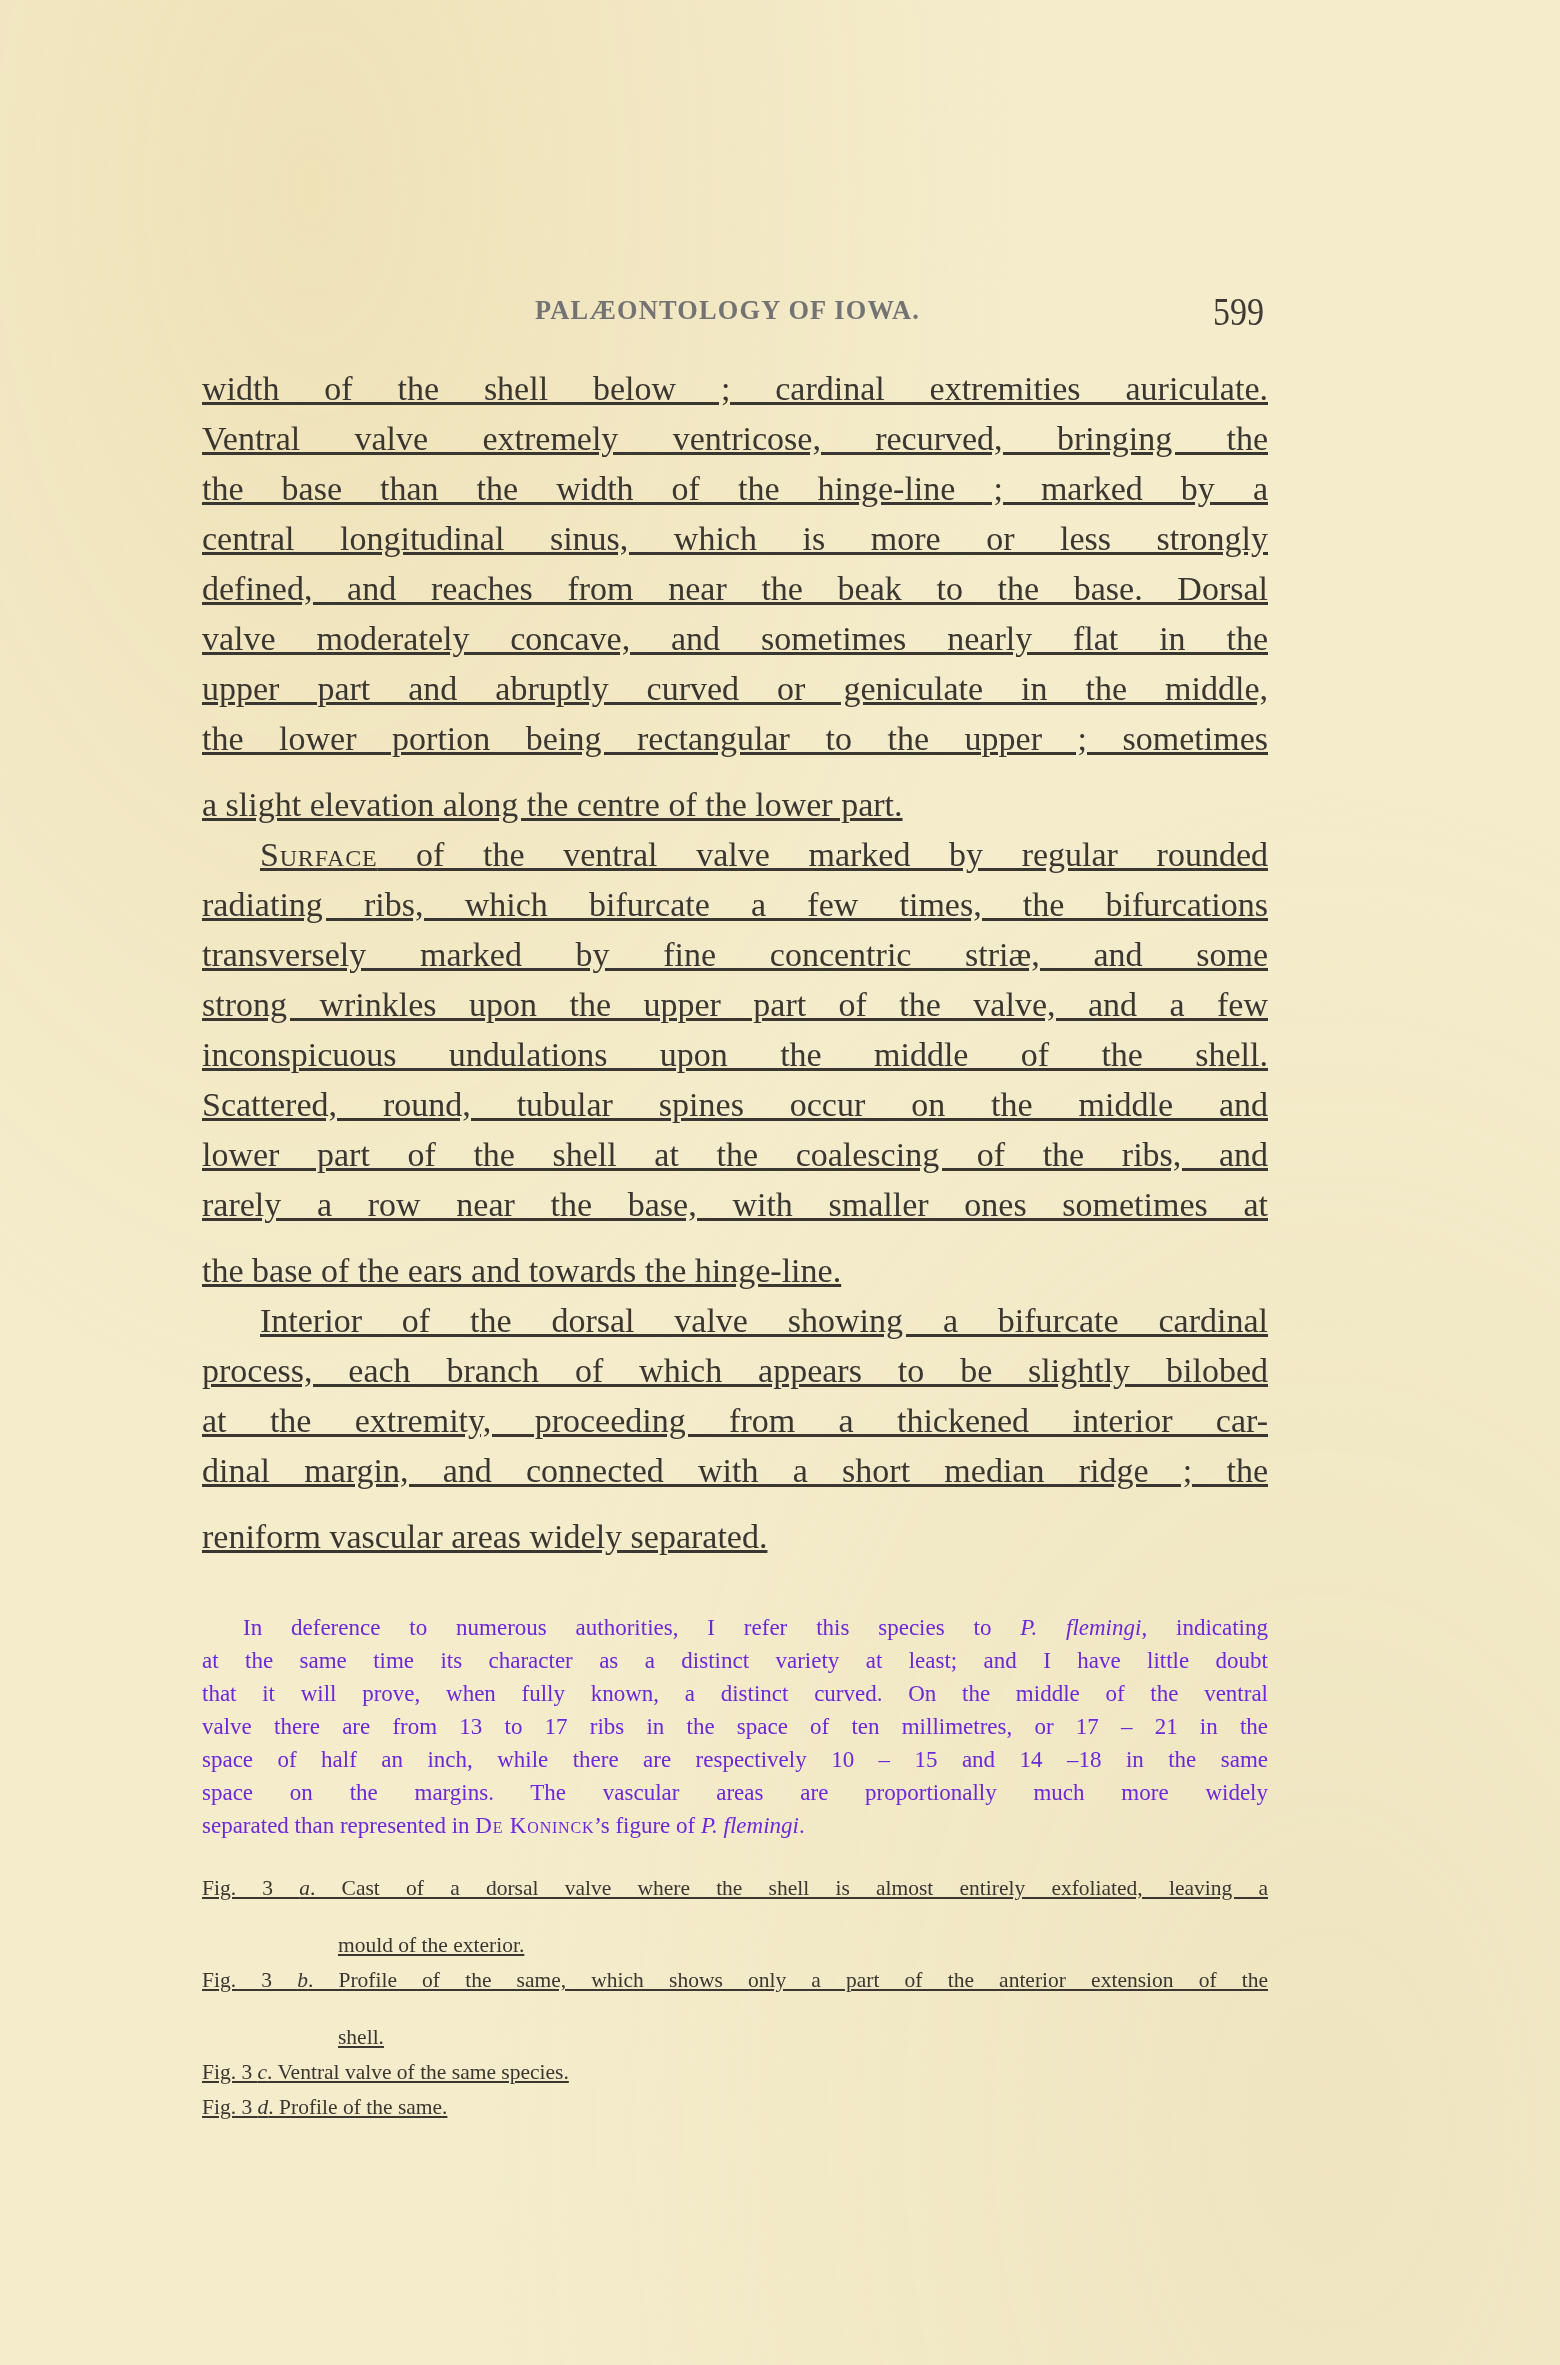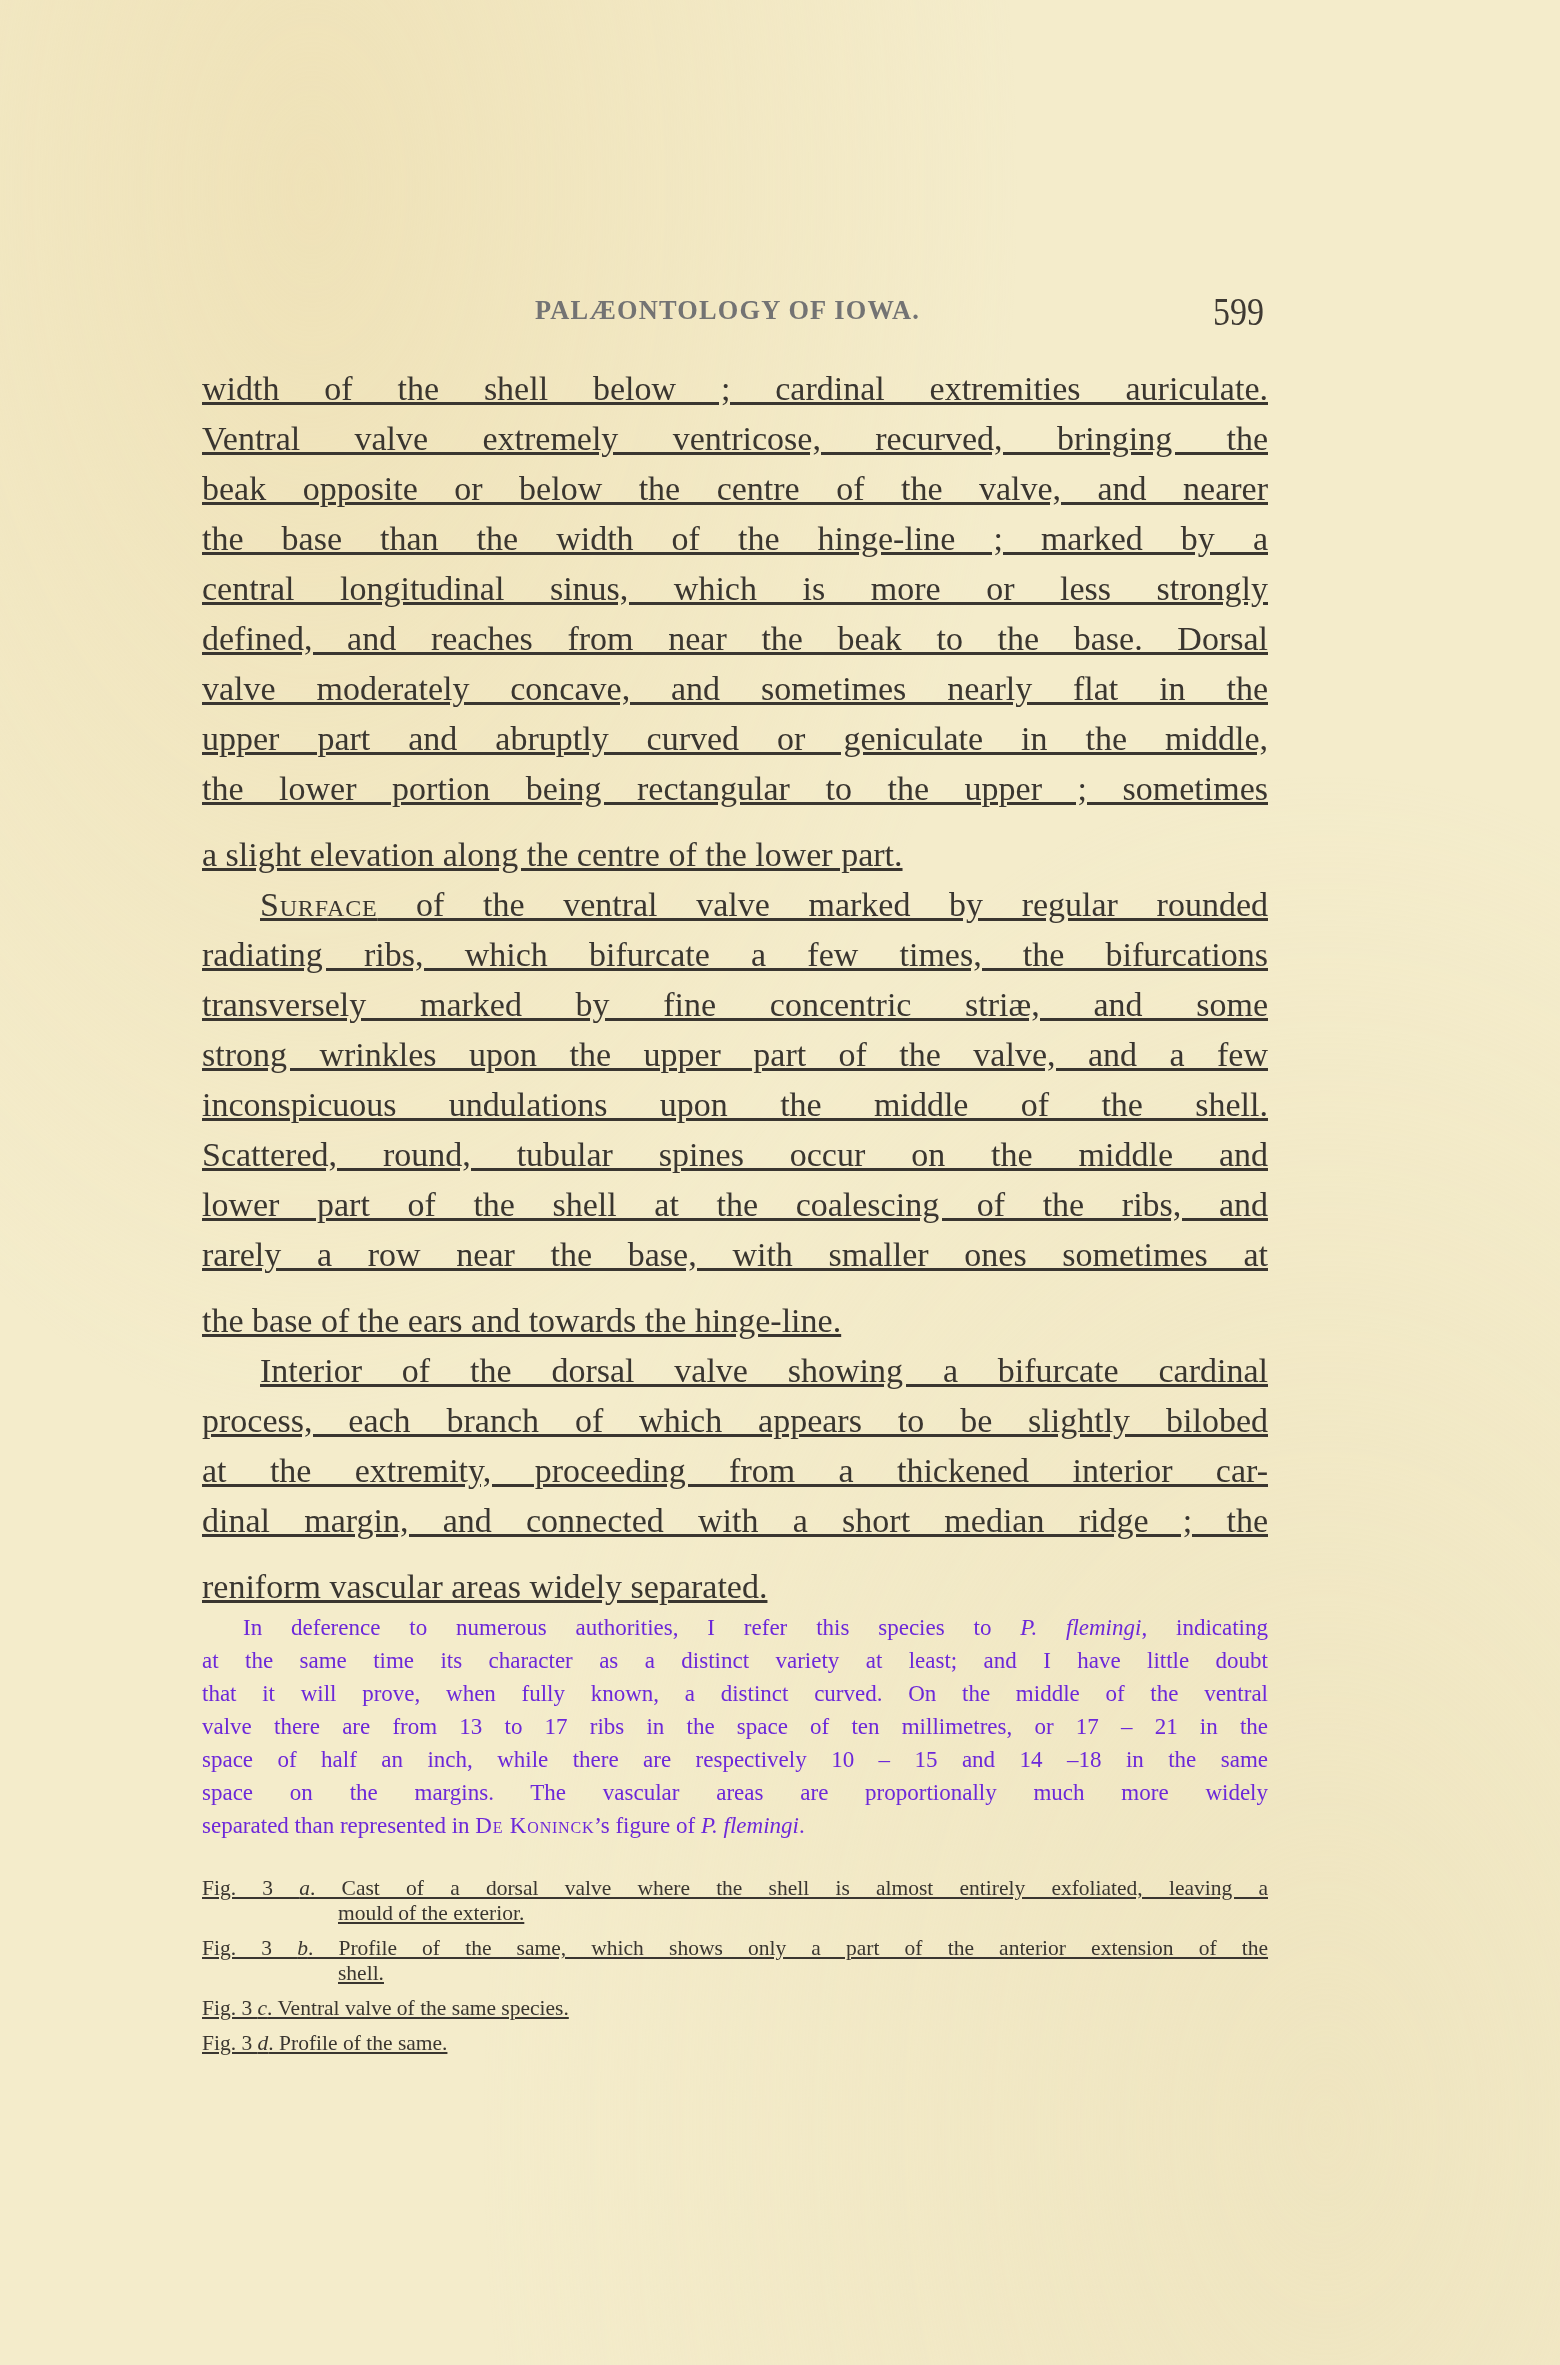--- a/index.html
+++ b/index.html
@@ -101,39 +101,38 @@
     }
     .cline {
       display: block;
       line-height: 25px;
       font-family: "Liberation Serif", serif;
       font-size: 21.5px;
       white-space: nowrap;
       color: #3a3630;
     }
     .cline.justify { text-align: justify; text-align-last: justify; }
-    .cline.cont { padding-left: 136px; }
+    .cline.cont { padding-left: 136px; margin-top: 32px; }
     .fig-label i { font-style: italic; }
   </style>
 </head>
 <body>
 
 <div class="page">
 
   <div class="running-head">
     <span class="running-title">PALÆONTOLOGY OF IOWA.</span>
     <span class="page-number">599</span>
   </div>
 
   <div class="body-text">
 
     <div>
       <span class="line">width of the shell below ; cardinal extremities auriculate.</span>
       <span class="line">Ventral valve extremely ventricose, recurved, bringing the</span>
-      <span class="line">beak opposite or below the centre of the valve, and nearer</span>
       <span class="line">the base than the width of the hinge-line ; marked by a</span>
       <span class="line">central longitudinal sinus, which is more or less strongly</span>
       <span class="line">defined, and reaches from near the beak to the base. Dorsal</span>
       <span class="line">valve moderately concave, and sometimes nearly flat in the</span>
       <span class="line">upper part and abruptly curved or geniculate in the middle,</span>
       <span class="line">the lower portion being rectangular to the upper ; sometimes</span>
       <span class="line last">a slight elevation along the centre of the lower part.</span>
     </div>
 
     <div>

